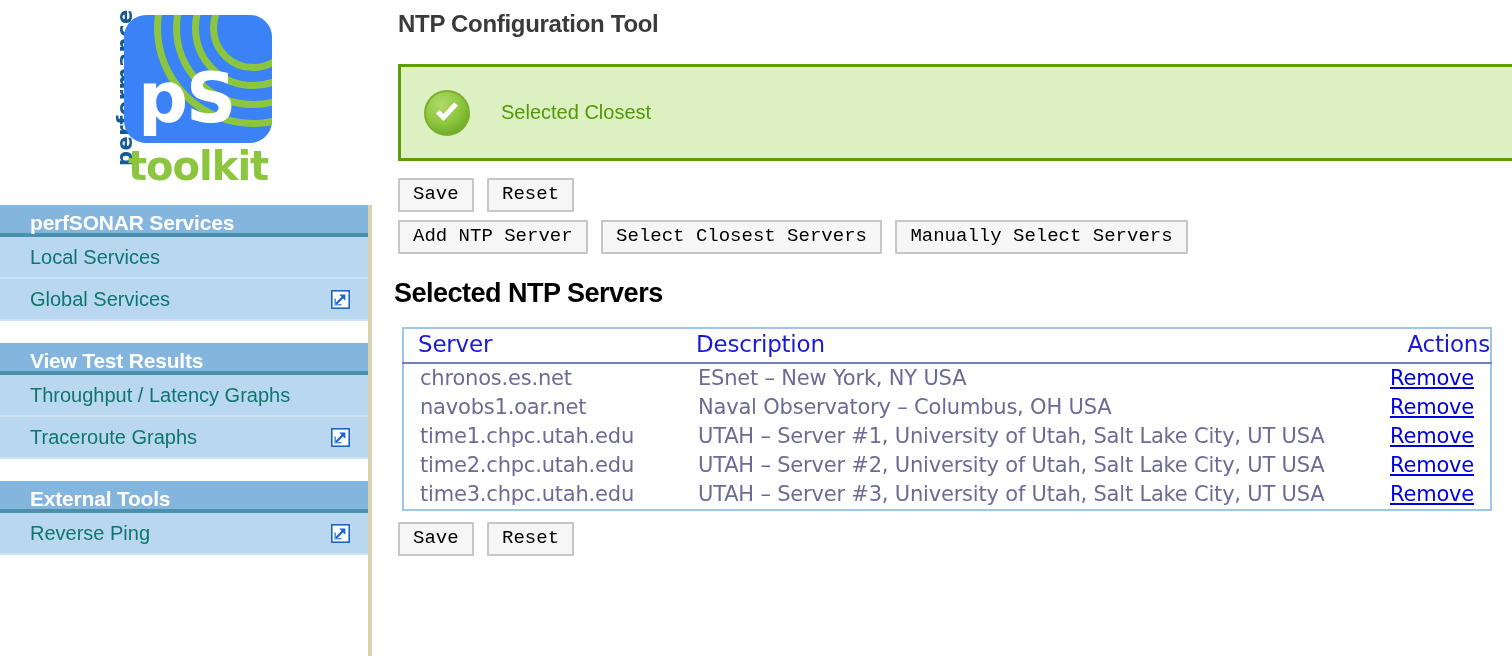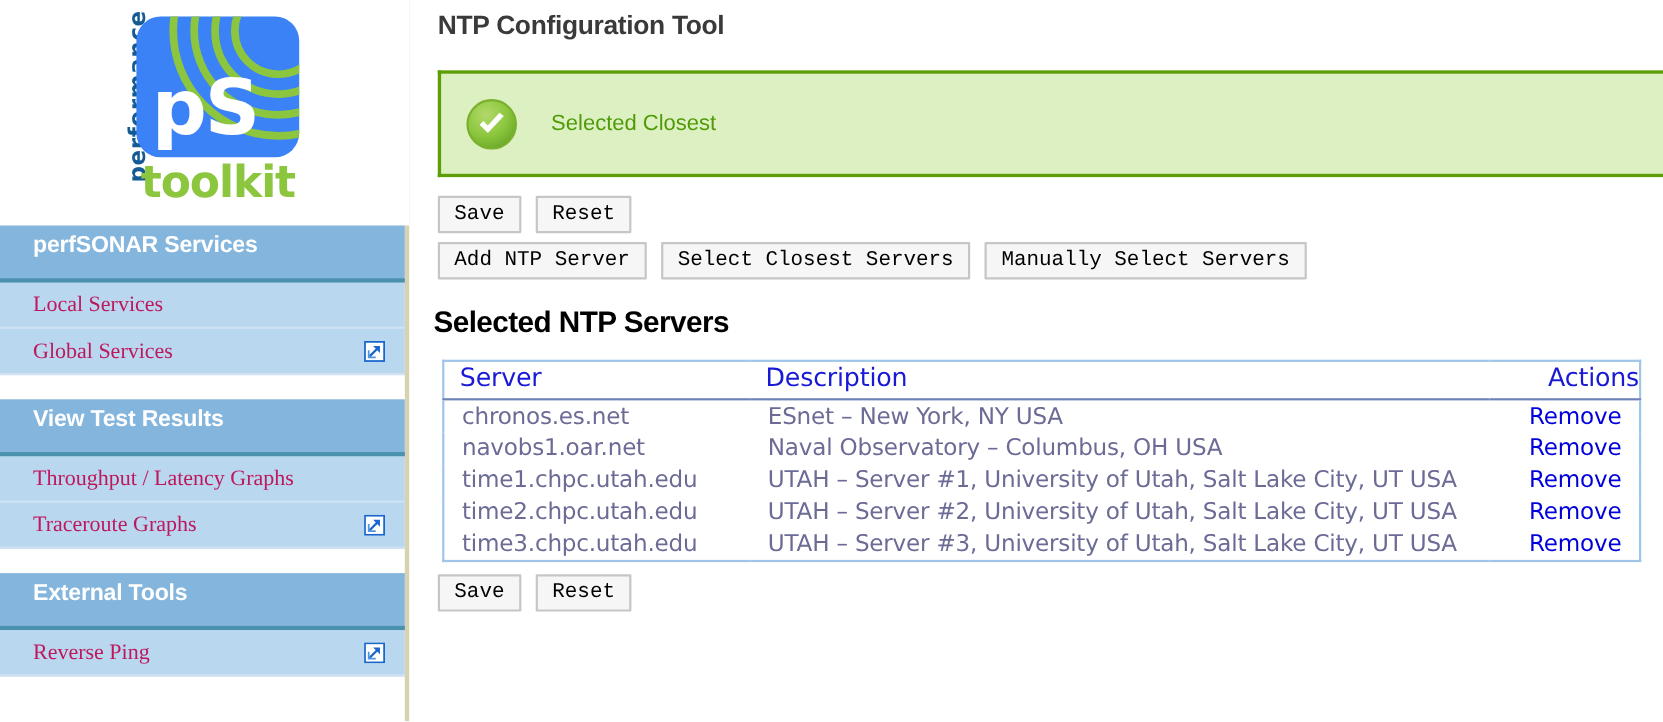--- a/index.html
+++ b/index.html
@@ -94,35 +94,34 @@
   .nav-group { margin-bottom: 22px; }
   .nav-header {
     background: #84b5dd;
     color: #ffffff;
     font-size: 21px;
     font-weight: bold;
     padding: 6px 0 7px 30px;
     border-bottom: 4px solid #4a91ad;
     letter-spacing: -0.2px;
     box-sizing: border-box;
-    height: 52px;
+    height: 32px;
   }
   .nav-item {
     background: #b9d7ef;
-    color: #be185d;
+    color: #0f766e;
     font-size: 20px;
     padding: 8px 12px 8px 30px;
     border-bottom: 2px solid #cfe2f3;
     display: flex;
     align-items: center;
     justify-content: space-between;
     box-sizing: border-box;
     height: 42px;
     cursor: pointer;
-    font-family: Liberation Serif, serif;
   }
   .nav-item-label { white-space: nowrap; }
   .ext-icon { width: 19px; height: 19px; flex: 0 0 auto; margin-right: 6px; }
 
   
   #main {
     position: absolute;
     left: 376px;
     top: 0;
     width: 1136px;
@@ -211,20 +210,21 @@
     white-space: nowrap;
   }
   #ntp-table td.col-server { width: 262px; }
   #ntp-table td.col-actions {
     text-align: right;
     padding-right: 16px;
     width: 104px;
   }
   .remove-link {
     color: #0000dd;
+    text-decoration: underline;
     font-size: 21px;
     cursor: pointer;
   }
   .bottom-btns { margin-top: 11px; margin-left: 22px; }
 </style>
 </head>
 <body>
 
 <div id="page">
 

